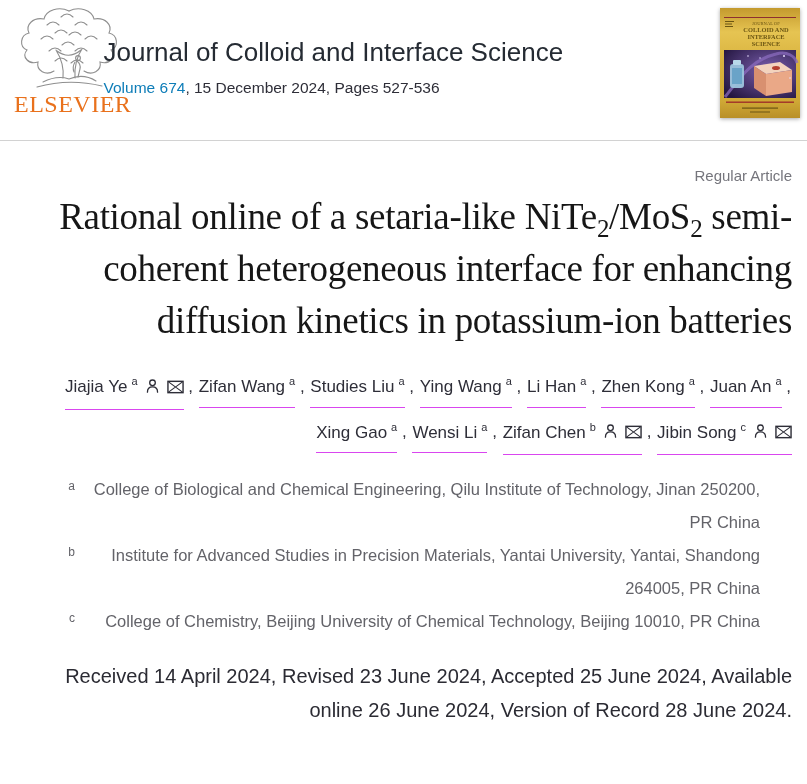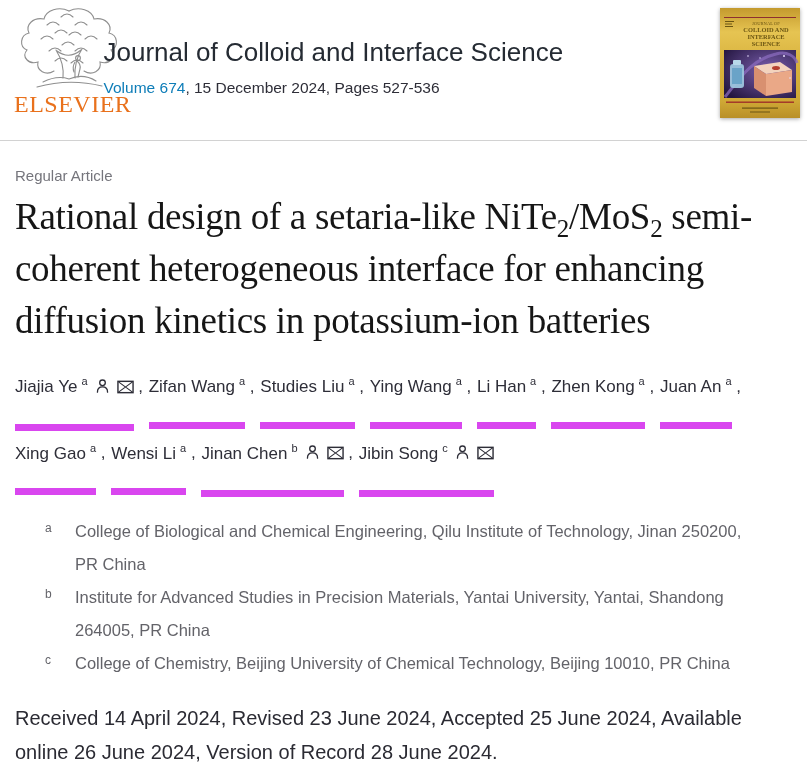--- a/index.html
+++ b/index.html
@@ -24,33 +24,33 @@
   .jtitle { font-size: 26px; color: #252b33; line-height: 1.15; cursor: pointer; }
   .jmeta { margin-top: 11px; font-size: 15.5px; color: #2e2e38; }
   .link { color: #0e7db8; cursor: pointer; }
   .cover {
     position: absolute; right: 7px; top: 8px; width: 80px; height: 110px;
     box-shadow: 0 1px 4px rgba(0,0,0,.35); cursor: pointer;
   }
   .cover svg { display: block; }
 
   
-  main { padding: 0 15px; }
+  main { padding: 0 15px; text-align: right; }
   .article-type { margin-top: 26px; font-size: 15px; color: #75757c; }
   h1.article-title {
     font-family: "Liberation Serif", serif; font-weight: 400;
     font-size: 37px; line-height: 52px; letter-spacing: -0.3px;
     color: #161616; margin: 7px 0 0 0; max-width: 785px;
   }
   h1.article-title sub { font-size: 25px; line-height: 0; }
 
   .authors { margin-top: 17px; font-size: 17px; line-height: 34px; max-width: 780px; }
   .author {
     display: inline-block; white-space: nowrap;
-    border-bottom: 7px solid #d946ef; padding-bottom: 18px; cursor: pointer;
+    border-bottom: 1px solid #d946ef; padding-bottom: 3px; cursor: pointer;
   }
   .author sup { font-size: 11px; margin-left: 4px; }
   .author .icon { margin-left: 7px; vertical-align: -2px; cursor: pointer; }
   .author-sep { margin: 0 1px 0 0; }
 
   .affiliations { margin-top: 18px; padding-left: 30px; color: #636369; font-size: 16.5px; }
   .aff-row { display: flex; line-height: 33px; max-width: 715px; }
   .aff-sup { flex: 0 0 30px; font-size: 12px; position: relative; top: -3px; }
   .aff-text { flex: 1 1 auto; }
 
@@ -128,21 +128,21 @@
       <rect x="22" y="99.5" width="36" height="1.2" fill="#6b5512"></rect>
       <rect x="30" y="103.5" width="20" height="1" fill="#6b5512"></rect>
     </svg>
   </div>
 </header>
 
 <main>
 
   <div class="article-type">Regular Article</div>
 
-  <h1 class="article-title"><span>Rational design of a setaria-like NiTe</span><sub>2</sub><span>/MoS</span><sub>2</sub><span> semi-coherent heterogeneous interface for enhancing diffusion kinetics in potassium-ion batteries</span></h1>
+  <h1 class="article-title"><span>Rational online of a setaria-like NiTe</span><sub>2</sub><span>/MoS</span><sub>2</sub><span> semi-coherent heterogeneous interface for enhancing diffusion kinetics in potassium-ion batteries</span></h1>
 
   <p class="authors">
   <span class="author"><span>Jiajia Ye</span><sup>a</sup><span class="icon"><svg width="15" height="16" viewBox="0 0 16 16">
             <circle cx="8" cy="4.6" r="3" fill="none" stroke="#2e2e38" stroke-width="1.4"></circle>
             <path d="M2.6 14.6 C2.6 10.6 5 9 8 9 C11 9 13.4 10.6 13.4 14.6" fill="none" stroke="#2e2e38" stroke-width="1.4" stroke-linecap="round"></path>
           </svg></span><span class="icon"><svg width="17" height="14" viewBox="0 0 18 14">
             <rect x="1" y="1" width="16" height="12" fill="none" stroke="#2e2e38" stroke-width="1.5"></rect>
             <path d="M1.6 1.6 L16.4 12.4 M16.4 1.6 L1.6 12.4" stroke="#2e2e38" stroke-width="1.2" fill="none"></path>
           </svg></span></span>
 <span class="author-sep">, </span>
@@ -155,21 +155,21 @@
   <span class="author"><span>Li Han</span><sup>a</sup></span>
 <span class="author-sep">, </span>
   <span class="author"><span>Zhen Kong</span><sup>a</sup></span>
 <span class="author-sep">, </span>
   <span class="author"><span>Juan An</span><sup>a</sup></span>
 <span class="author-sep">, </span>
   <span class="author"><span>Xing Gao</span><sup>a</sup></span>
 <span class="author-sep">, </span>
   <span class="author"><span>Wensi Li</span><sup>a</sup></span>
 <span class="author-sep">, </span>
-  <span class="author"><span>Jinan Chen</span><sup>b</sup><span class="icon"><svg width="15" height="16" viewBox="0 0 16 16">
+  <span class="author"><span>Zifan Chen</span><sup>b</sup><span class="icon"><svg width="15" height="16" viewBox="0 0 16 16">
             <circle cx="8" cy="4.6" r="3" fill="none" stroke="#2e2e38" stroke-width="1.4"></circle>
             <path d="M2.6 14.6 C2.6 10.6 5 9 8 9 C11 9 13.4 10.6 13.4 14.6" fill="none" stroke="#2e2e38" stroke-width="1.4" stroke-linecap="round"></path>
           </svg></span><span class="icon"><svg width="17" height="14" viewBox="0 0 18 14">
             <rect x="1" y="1" width="16" height="12" fill="none" stroke="#2e2e38" stroke-width="1.5"></rect>
             <path d="M1.6 1.6 L16.4 12.4 M16.4 1.6 L1.6 12.4" stroke="#2e2e38" stroke-width="1.2" fill="none"></path>
           </svg></span></span>
 <span class="author-sep">, </span>
   <span class="author"><span>Jibin Song</span><sup>c</sup><span class="icon"><svg width="15" height="16" viewBox="0 0 16 16">
             <circle cx="8" cy="4.6" r="3" fill="none" stroke="#2e2e38" stroke-width="1.4"></circle>
             <path d="M2.6 14.6 C2.6 10.6 5 9 8 9 C11 9 13.4 10.6 13.4 14.6" fill="none" stroke="#2e2e38" stroke-width="1.4" stroke-linecap="round"></path>

